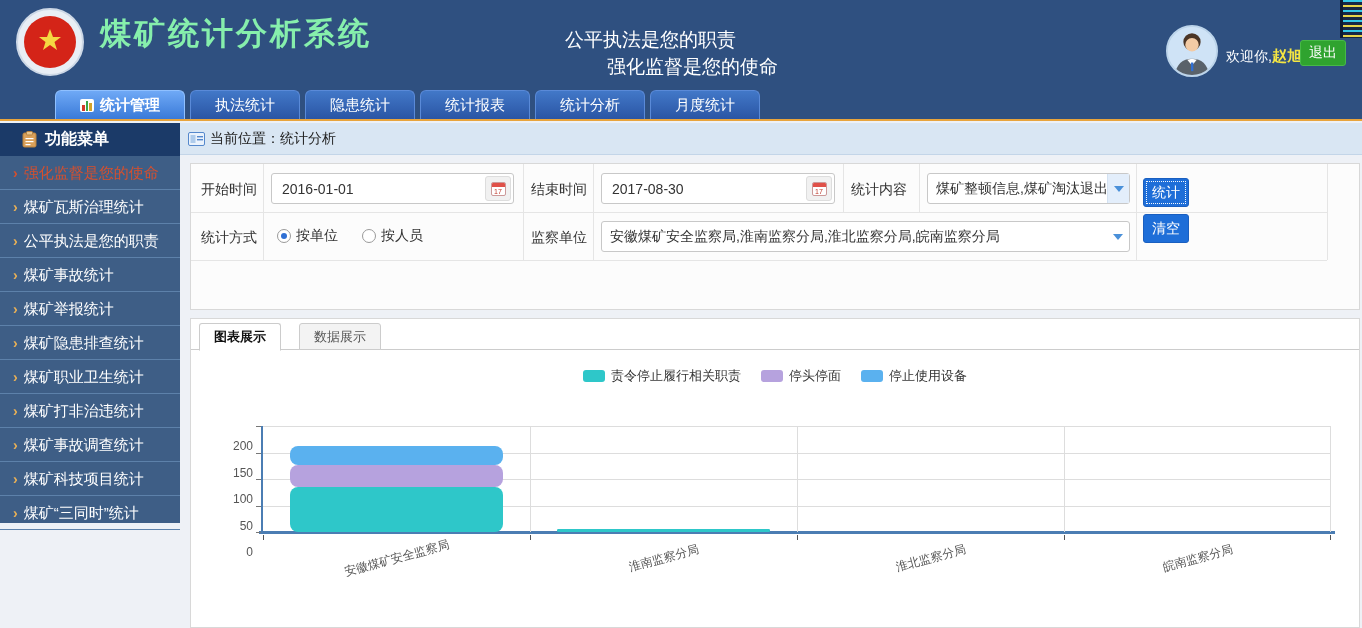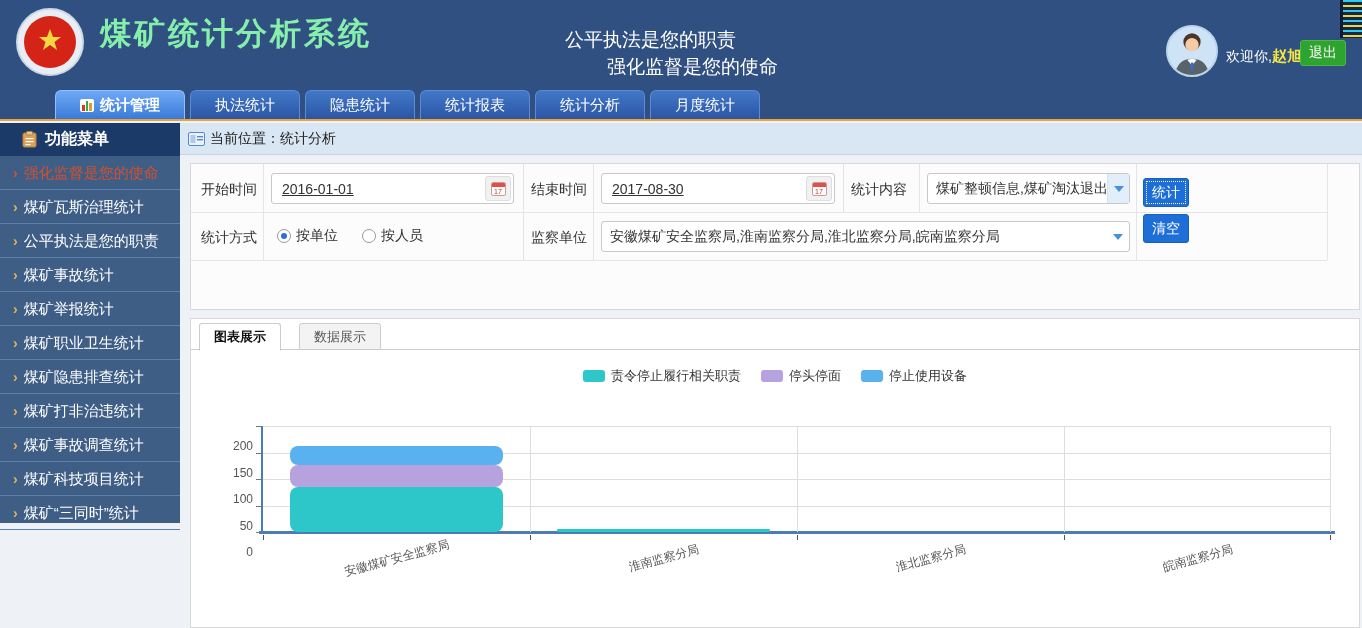--- a/index.html
+++ b/index.html
@@ -57,21 +57,21 @@
     display:flex; align-items:center; gap:5px; padding-left:8px; font-size:14px; color:#222; }
 
   
   .form-panel { position:absolute; left:10px; top:40px; width:1170px; height:147px;
     background:#fcfcfc; border:1px solid #d8d8d8; }
   .vline { position:absolute; top:0; width:1px; background:#e5e5e5; }
   .hline { position:absolute; left:0; height:1px; background:#e5e5e5; }
   .form-label { position:absolute; font-size:14px; color:#333; white-space:nowrap; }
   .text-input { position:absolute; height:31px; background:#fff; border:1px solid #c8c8c8;
     border-radius:3px; display:flex; align-items:center; }
-  .text-input .value { flex:1; padding-left:10px; font-size:14px; color:#333; white-space:nowrap; overflow:hidden;text-decoration:underline; }
+  .text-input .value { flex:1; padding-left:10px; font-size:14px; color:#333; white-space:nowrap; overflow:hidden; }
   .cal-btn { width:26px; height:25px; margin-right:2px; background:#f1f1f1; border:1px solid #ddd;
     border-radius:3px; display:flex; align-items:center; justify-content:center; cursor:pointer; }
   .cal-icon { width:15px; height:14px; background:#fff; border:1px solid #c99;
     border-radius:2px; position:relative; overflow:hidden; }
   .cal-icon::before { content:""; position:absolute; left:0; top:0; right:0; height:4px; background:#e05048; }
   .cal-icon::after { content:"17"; position:absolute; left:0; right:0; bottom:0px; text-align:center;
     font-size:7px; color:#c0392b; }
   .select-box { position:absolute; height:31px; background:#fff; border:1px solid #c8c8c8;
     border-radius:3px; display:flex; align-items:center; cursor:pointer; }
   .select-box .value { flex:1; padding-left:8px; font-size:14px; color:#333; white-space:nowrap; overflow:hidden; }
@@ -181,22 +181,22 @@
       <rect x="3.5" y="10" width="8" height="1.2" fill="#fff"></rect>
       <rect x="3.5" y="13" width="5" height="1.2" fill="#fff"></rect>
     </svg>
     <span>功能菜单</span>
   </div>
   <div class="menu-item active"><span class="arrow">›</span><span>强化监督是您的使命</span></div>
   <div class="menu-item"><span class="arrow">›</span><span>煤矿瓦斯治理统计</span></div>
   <div class="menu-item"><span class="arrow">›</span><span>公平执法是您的职责</span></div>
   <div class="menu-item"><span class="arrow">›</span><span>煤矿事故统计</span></div>
   <div class="menu-item"><span class="arrow">›</span><span>煤矿举报统计</span></div>
+  <div class="menu-item"><span class="arrow">›</span><span>煤矿隐患排查统计</span></div>
   <div class="menu-item"><span class="arrow">›</span><span>煤矿职业卫生统计</span></div>
-  <div class="menu-item"><span class="arrow">›</span><span>煤矿隐患排查统计</span></div>
   <div class="menu-item"><span class="arrow">›</span><span>煤矿打非治违统计</span></div>
   <div class="menu-item"><span class="arrow">›</span><span>煤矿事故调查统计</span></div>
   <div class="menu-item"><span class="arrow">›</span><span>煤矿科技项目统计</span></div>
   <div class="menu-item"><span class="arrow">›</span><span>煤矿“三同时”统计</span></div>
 </div>
 
 <div class="content">
   <div class="breadcrumb-bar">
     <svg width="17" height="14" viewBox="0 0 17 14">
       <rect x="0.5" y="0.5" width="16" height="13" rx="1.5" fill="#eaf2fc" stroke="#5588cc"></rect>

